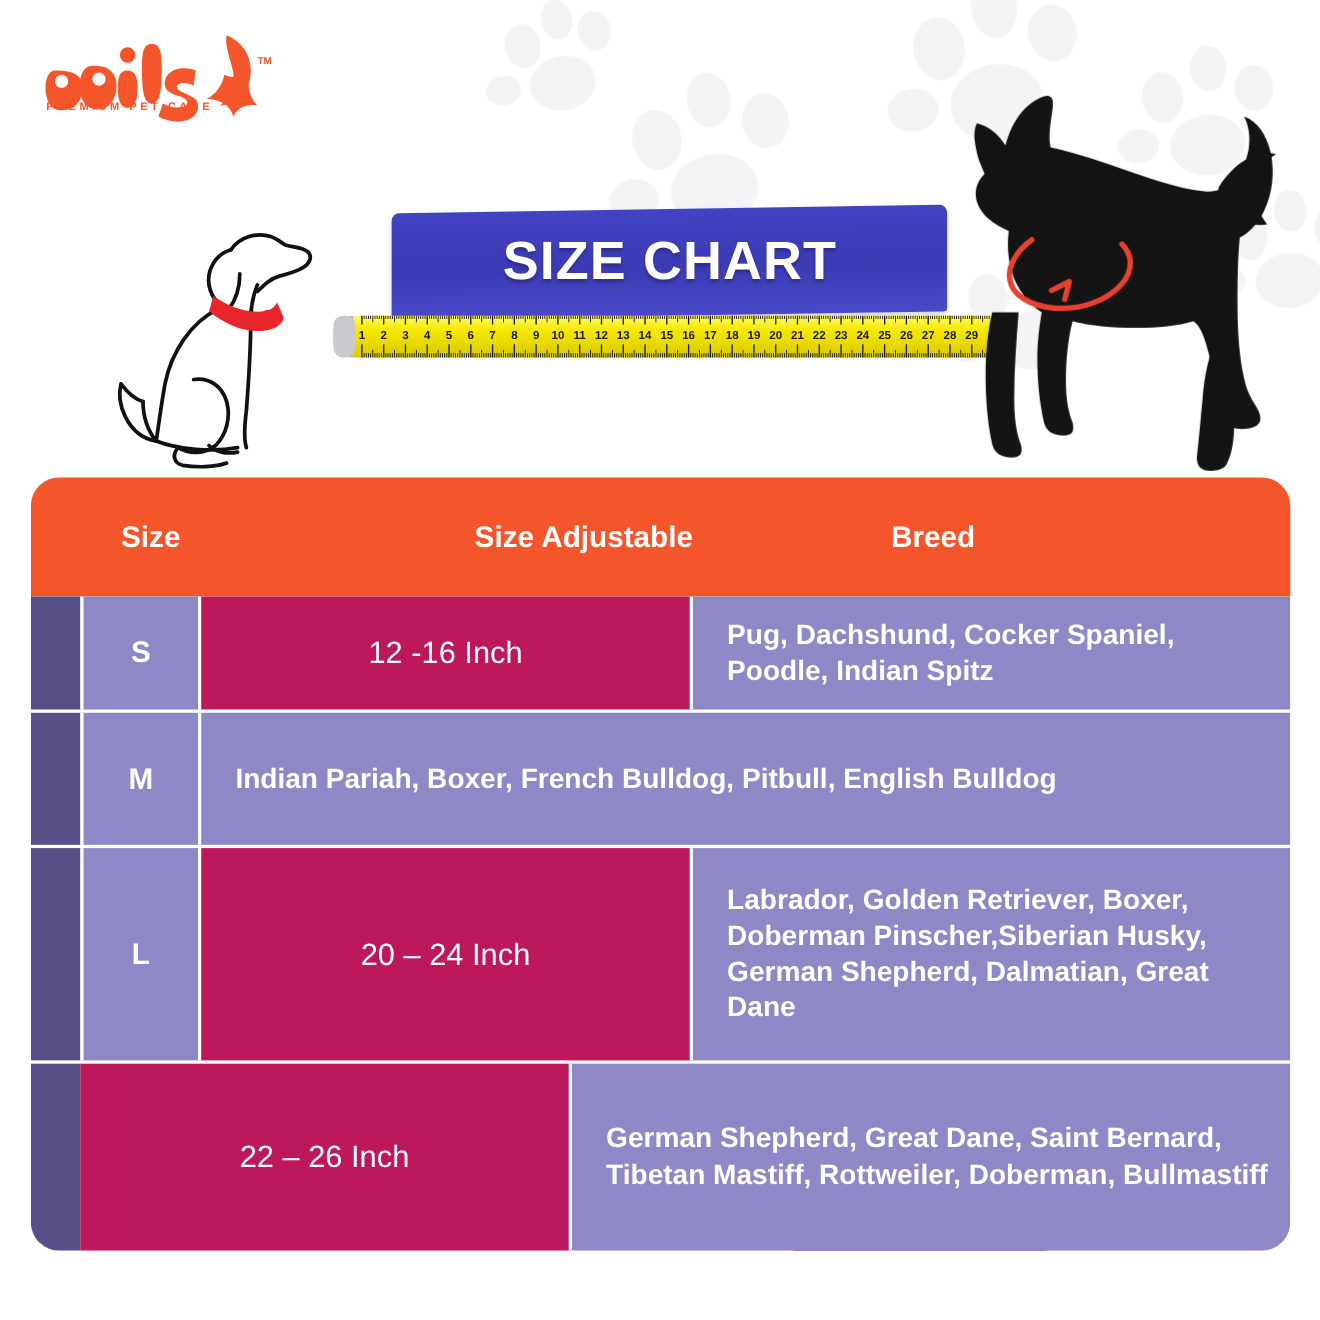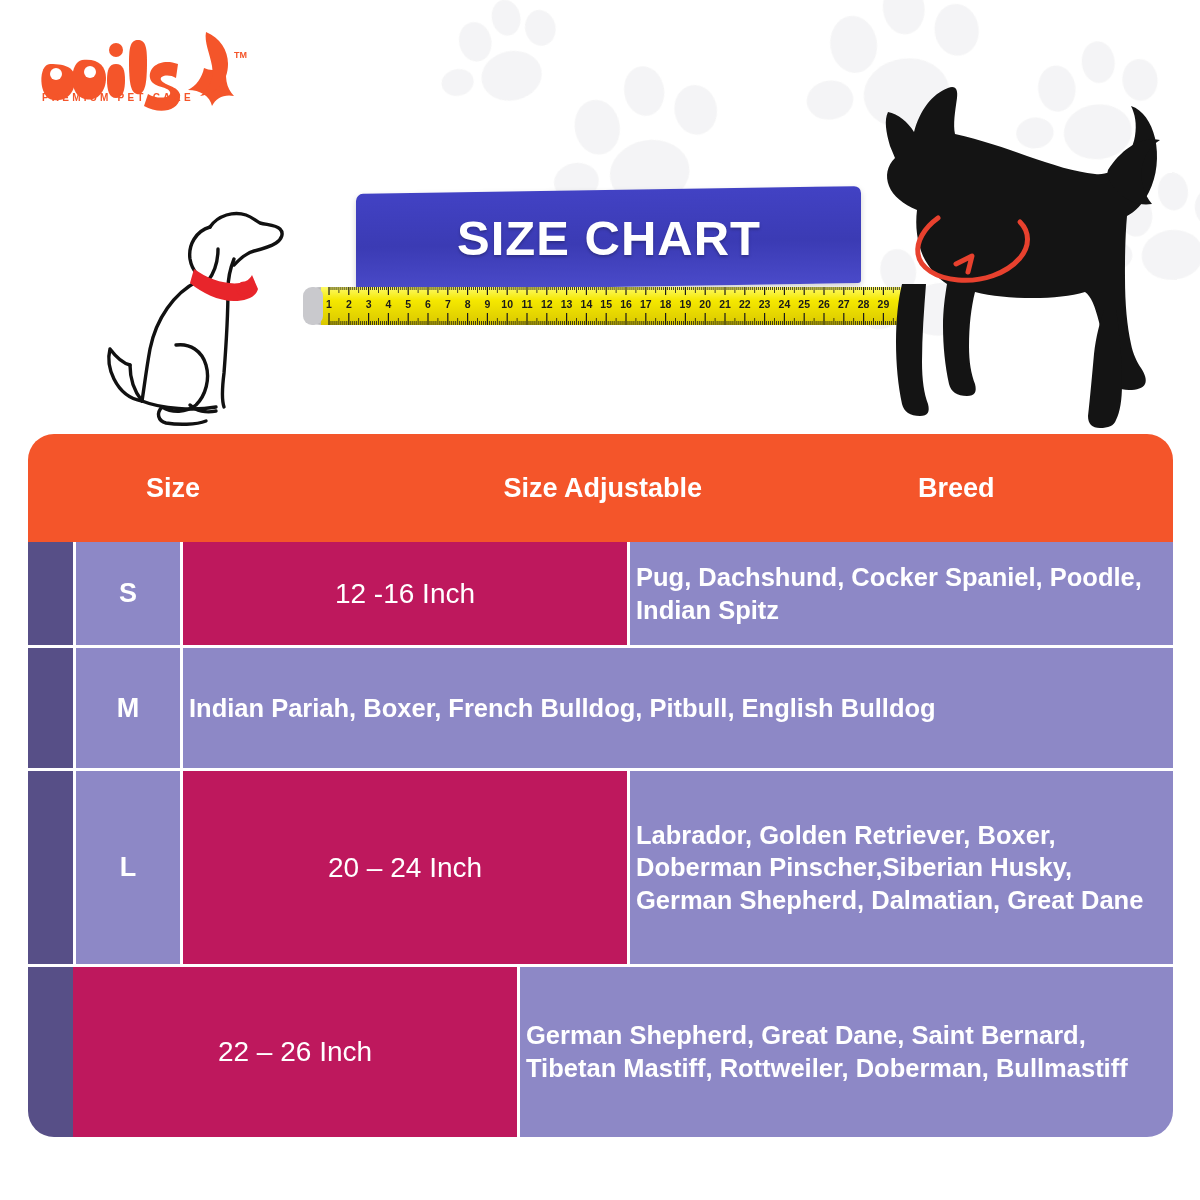--- a/index.html
+++ b/index.html
@@ -113,21 +113,20 @@
     height: 108px;
     display: flex;
     align-items: center;
     position: relative;
   }
   .th {
     color: #ffffff;
     font-size: 27px;
     font-weight: bold;
     box-sizing: border-box;
-    margin-left: 36px;
   }
   .th-size      { width: 155px; padding-left: 82px; }
   .th-adj       { width: 447px; padding-left: 38px; text-align: right; }
   .th-breed     { flex: 1;      padding-left: 180px; }
 
   .tbody {
     border-radius: 0 0 26px 26px;
     overflow: hidden;
   }
   .trow {
@@ -171,21 +170,21 @@
   }
   .cell-breed {
     flex: 1;
     background: #8d88c6;
     display: flex;
     align-items: center;
     color: #ffffff;
     font-size: 25.5px;
     font-weight: bold;
     line-height: 1.28;
-    padding: 10px 12px 10px 6px;
+    padding: 10px 12px 10px 31px;
     box-sizing: border-box;
   }
 
   .r1 { height: 106px; }
   .r2 { height: 123px; }
   .r3 { height: 196px; }
   .r4 { height: 170px; }
 </style>
 </head>
 <body>

